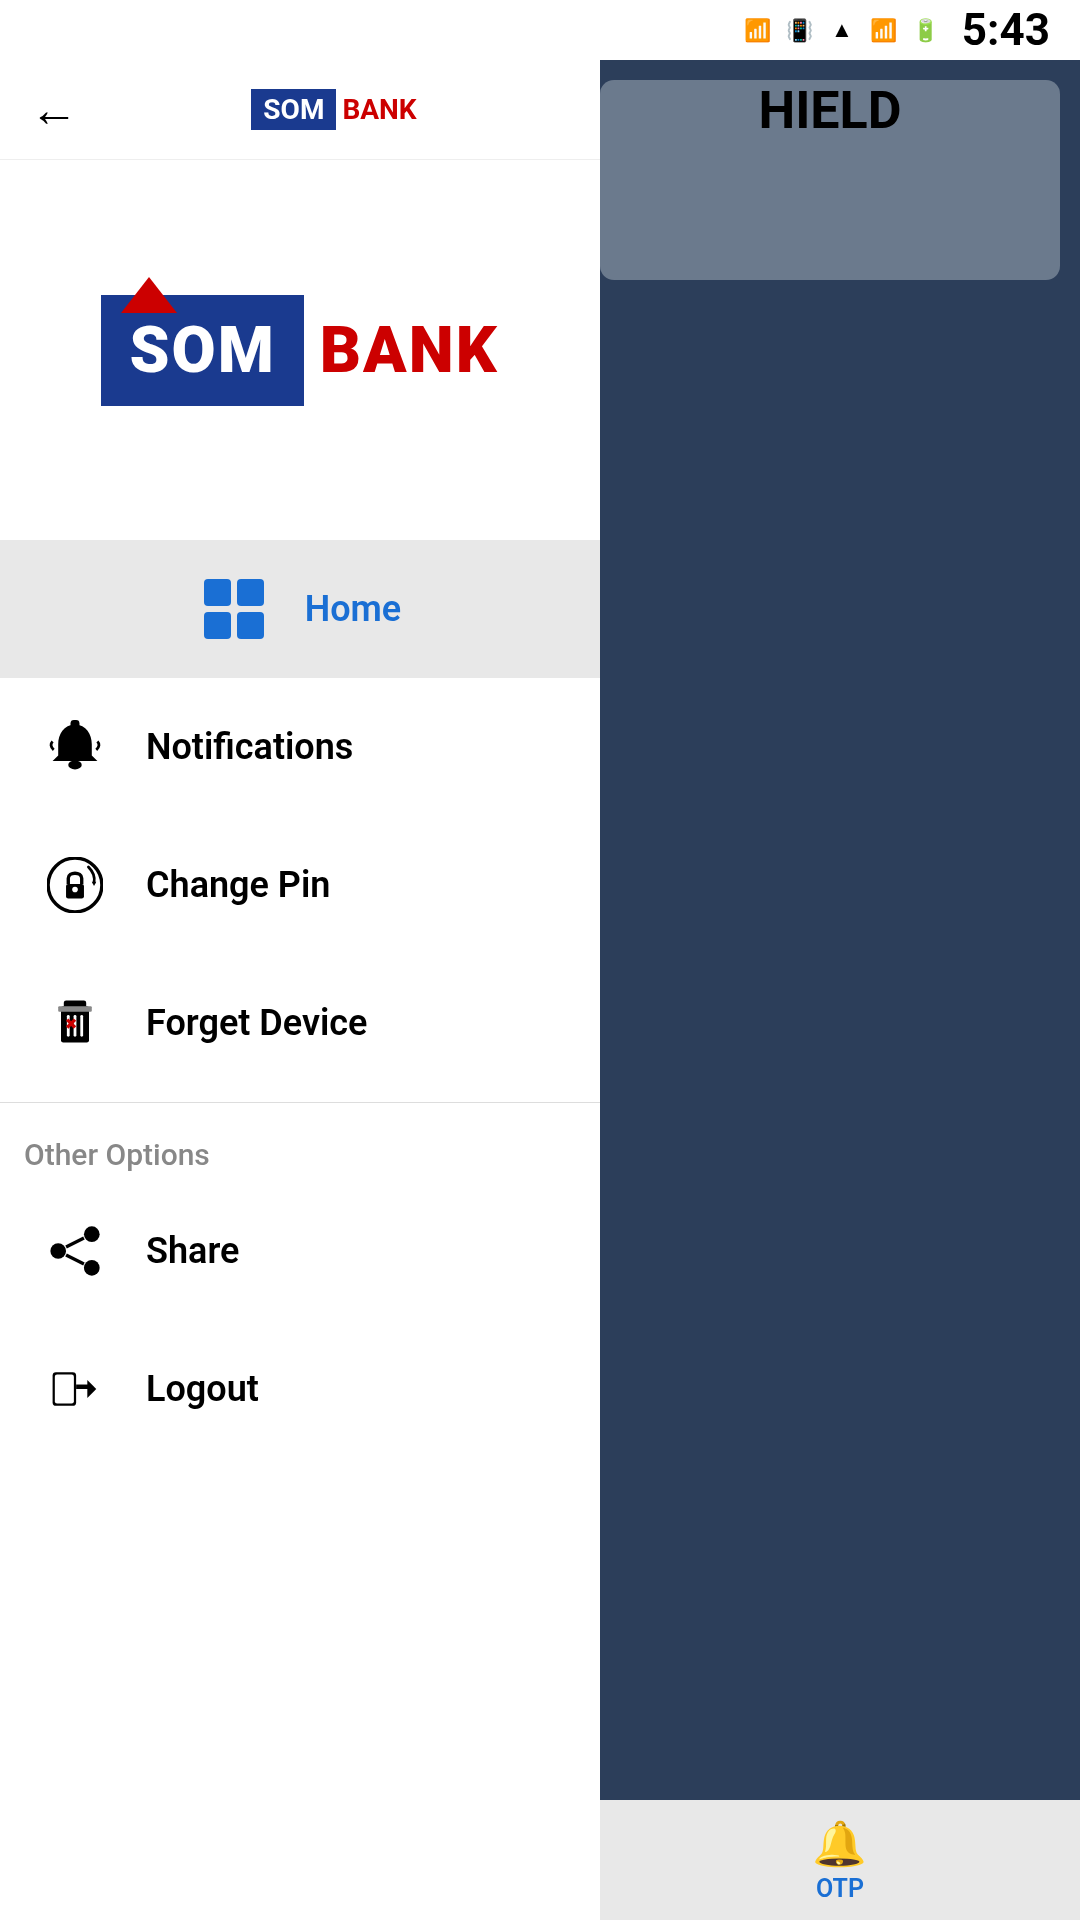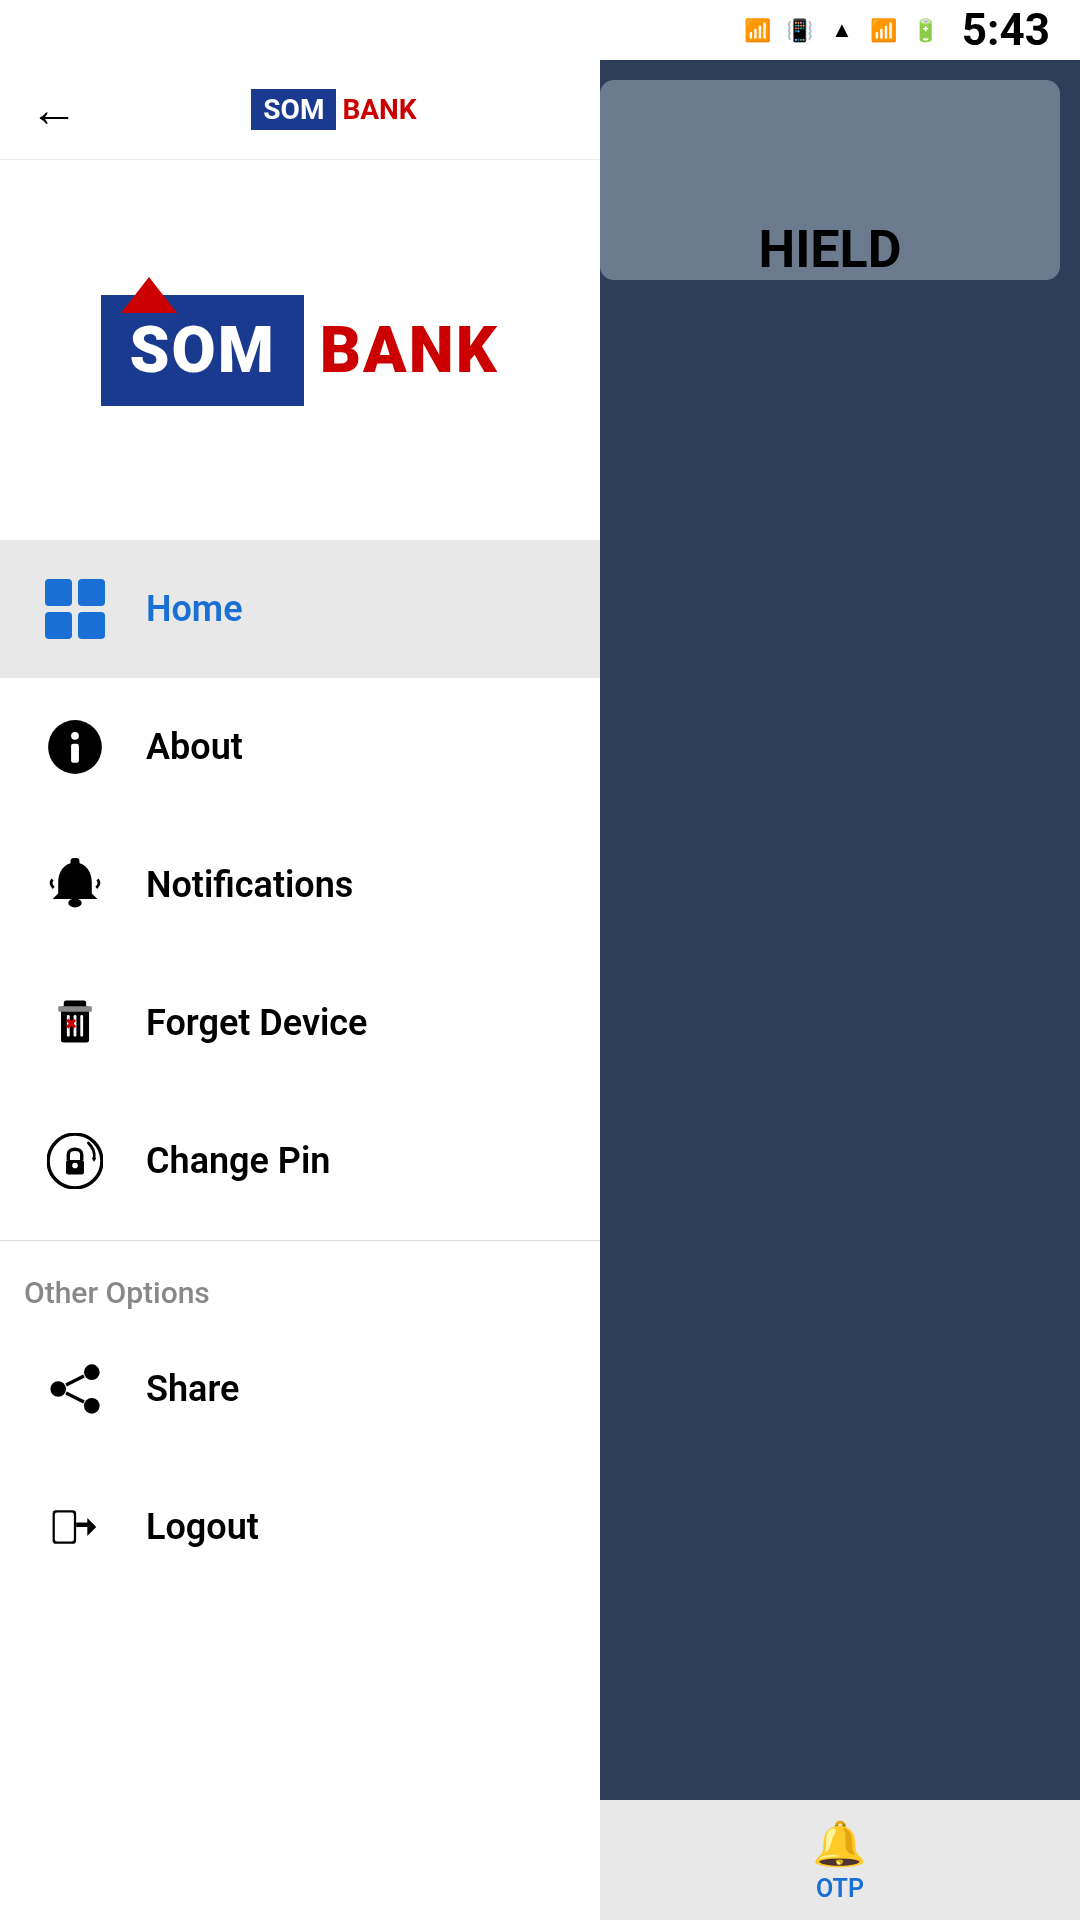--- a/index.html
+++ b/index.html
@@ -165,20 +165,21 @@
     .menu-item {
       display: flex;
       align-items: center;
       padding: 34px 40px;
       cursor: pointer;
       border-bottom: none;
     }
 
     .menu-item.active {
       background: #e8e8e8;
+      justify-content: center;
     }
 
     .menu-item-icon {
       width: 70px;
       height: 70px;
       display: flex;
       align-items: center;
       justify-content: center;
       margin-right: 36px;
       font-size: 50px;
@@ -230,21 +231,21 @@
       flex-direction: column;
       position: relative;
     }
 
     .right-panel-card {
       background: #6b7a8d;
       margin: 20px 20px 0 0;
       border-radius: 14px;
       height: 200px;
       display: flex;
-      align-items: flex-end;
+      align-items: flex-start;
       justify-content: center;
     }
 
     .shield-text {
       font-size: 52px;
       font-weight: bold;
       color: #000;
     }
 
     
@@ -322,77 +323,67 @@
           <div class="home-icon">
             <div class="home-sq"></div>
             <div class="home-sq"></div>
             <div class="home-sq"></div>
             <div class="home-sq"></div>
           </div>
         </div>
         <span class="menu-item-label">Home</span>
       </div>
 
-      <div class="menu-item">
-        <div class="menu-item-icon">
-          <svg viewBox="0 0 100 100" xmlns="http://www.w3.org/2000/svg">
-            <circle cx="50" cy="50" r="48" fill="black"></circle>
-            <circle cx="50" cy="30" r="7" fill="white"></circle>
-            <rect x="43" y="44" width="14" height="34" rx="4" fill="white"></rect>
-          </svg>
-        </div>
-        <span class="menu-item-label">About</span>
-      </div>
 
       <div class="menu-item">
         <div class="menu-item-icon">
           <svg viewBox="0 0 100 100" xmlns="http://www.w3.org/2000/svg">
             <path d="M50 10 C30 10 20 28 20 45 L20 65 L10 75 L90 75 L80 65 L80 45 C80 28 70 10 50 10 Z" fill="black"></path>
             <rect x="42" y="2" width="16" height="14" rx="6" fill="black"></rect>
             <ellipse cx="50" cy="82" rx="12" ry="8" fill="black"></ellipse>
 
             <path d="M12 55 C6 50 6 44 10 40" stroke="black" stroke-width="5" fill="none"></path>
             <path d="M88 55 C94 50 94 44 90 40" stroke="black" stroke-width="5" fill="none"></path>
           </svg>
         </div>
         <span class="menu-item-label">Notifications</span>
+      </div>
+
+      <div class="menu-item">
+        <div class="menu-item-icon">
+          <svg viewBox="0 0 100 100" xmlns="http://www.w3.org/2000/svg">
+            <circle cx="50" cy="50" r="48" fill="none" stroke="black" stroke-width="6"></circle>
+            <rect x="34" y="48" width="32" height="26" rx="4" fill="black"></rect>
+            <path d="M38 48 L38 38 C38 26 62 26 62 38 L62 48" fill="none" stroke="black" stroke-width="6"></path>
+            <circle cx="50" cy="58" r="5" fill="white"></circle>
+
+            <path d="M74 18 C82 26 86 36 84 46" stroke="black" stroke-width="5" fill="none" stroke-linecap="round"></path>
+            <polygon points="80,44 84,52 88,44" fill="black"></polygon>
+          </svg>
+        </div>
+        <span class="menu-item-label">Change Pin</span>
       </div>
 
       <div class="menu-item">
         <div class="menu-item-icon">
           <svg viewBox="0 0 100 100" xmlns="http://www.w3.org/2000/svg">
             <rect x="25" y="20" width="50" height="65" rx="4" fill="black"></rect>
             <rect x="30" y="10" width="40" height="14" rx="4" fill="black"></rect>
             <rect x="20" y="20" width="60" height="10" rx="2" fill="#888"></rect>
             <line x1="38" y1="38" x2="38" y2="72" stroke="white" stroke-width="5" stroke-linecap="round"></line>
             <line x1="50" y1="38" x2="50" y2="72" stroke="white" stroke-width="5" stroke-linecap="round"></line>
             <line x1="62" y1="38" x2="62" y2="72" stroke="white" stroke-width="5" stroke-linecap="round"></line>
 
             <line x1="36" y1="44" x2="50" y2="58" stroke="#cc0000" stroke-width="6"></line>
             <line x1="50" y1="44" x2="36" y2="58" stroke="#cc0000" stroke-width="6"></line>
           </svg>
         </div>
         <span class="menu-item-label">Forget Device</span>
       </div>
 
-      <div class="menu-item">
-        <div class="menu-item-icon">
-          <svg viewBox="0 0 100 100" xmlns="http://www.w3.org/2000/svg">
-            <circle cx="50" cy="50" r="48" fill="none" stroke="black" stroke-width="6"></circle>
-            <rect x="34" y="48" width="32" height="26" rx="4" fill="black"></rect>
-            <path d="M38 48 L38 38 C38 26 62 26 62 38 L62 48" fill="none" stroke="black" stroke-width="6"></path>
-            <circle cx="50" cy="58" r="5" fill="white"></circle>
-
-            <path d="M74 18 C82 26 86 36 84 46" stroke="black" stroke-width="5" fill="none" stroke-linecap="round"></path>
-            <polygon points="80,44 84,52 88,44" fill="black"></polygon>
-          </svg>
-        </div>
-        <span class="menu-item-label">Change Pin</span>
-      </div>
-
       <div class="section-divider"></div>
       <div class="section-label">Other Options</div>
 
       <div class="menu-item">
         <div class="menu-item-icon">
           <svg viewBox="0 0 100 100" xmlns="http://www.w3.org/2000/svg">
             <circle cx="80" cy="20" r="14" fill="black"></circle>
             <circle cx="20" cy="50" r="14" fill="black"></circle>
             <circle cx="80" cy="80" r="14" fill="black"></circle>
             <line x1="66" y1="27" x2="34" y2="43" stroke="black" stroke-width="6"></line>

